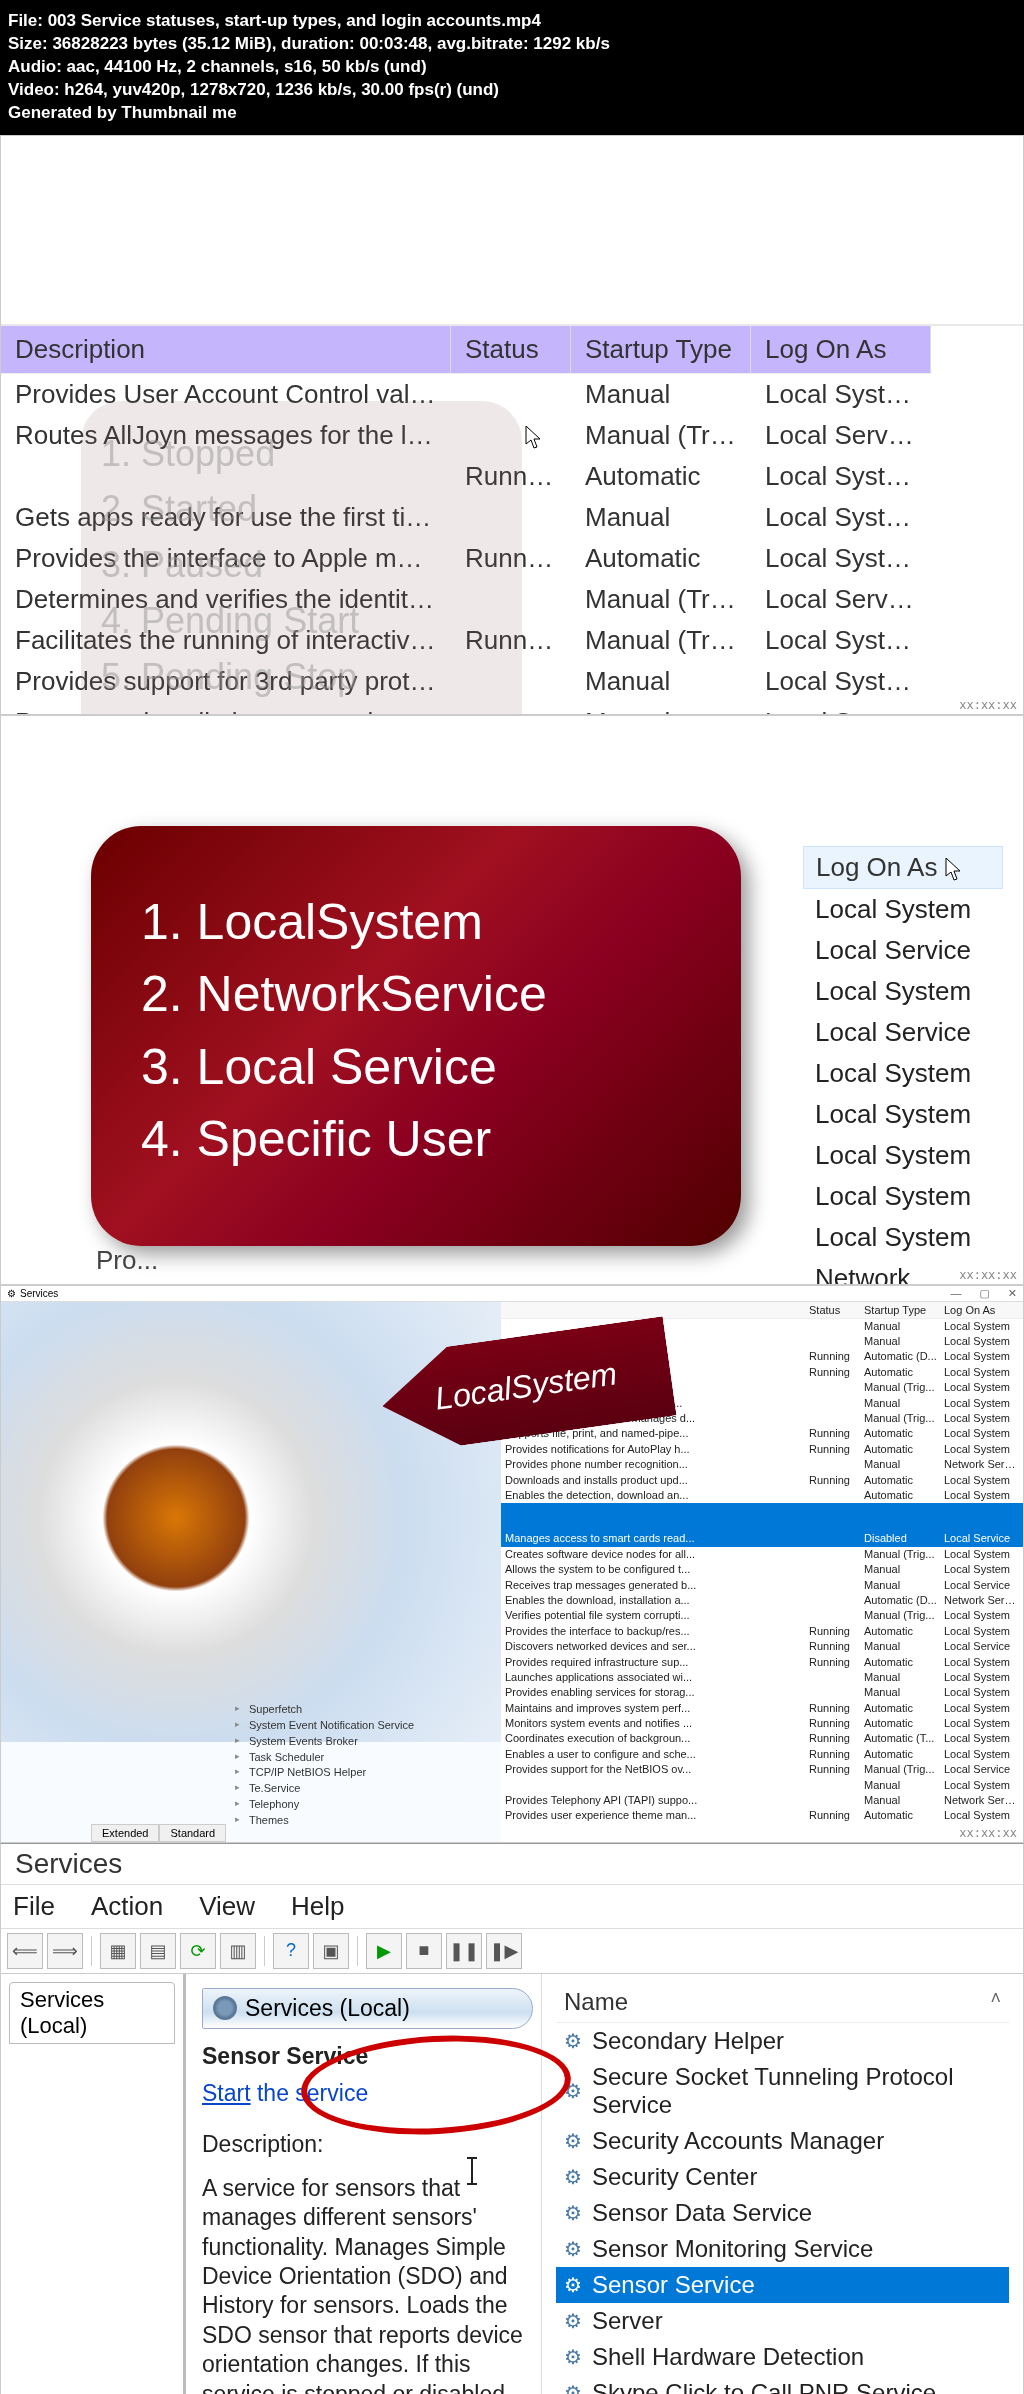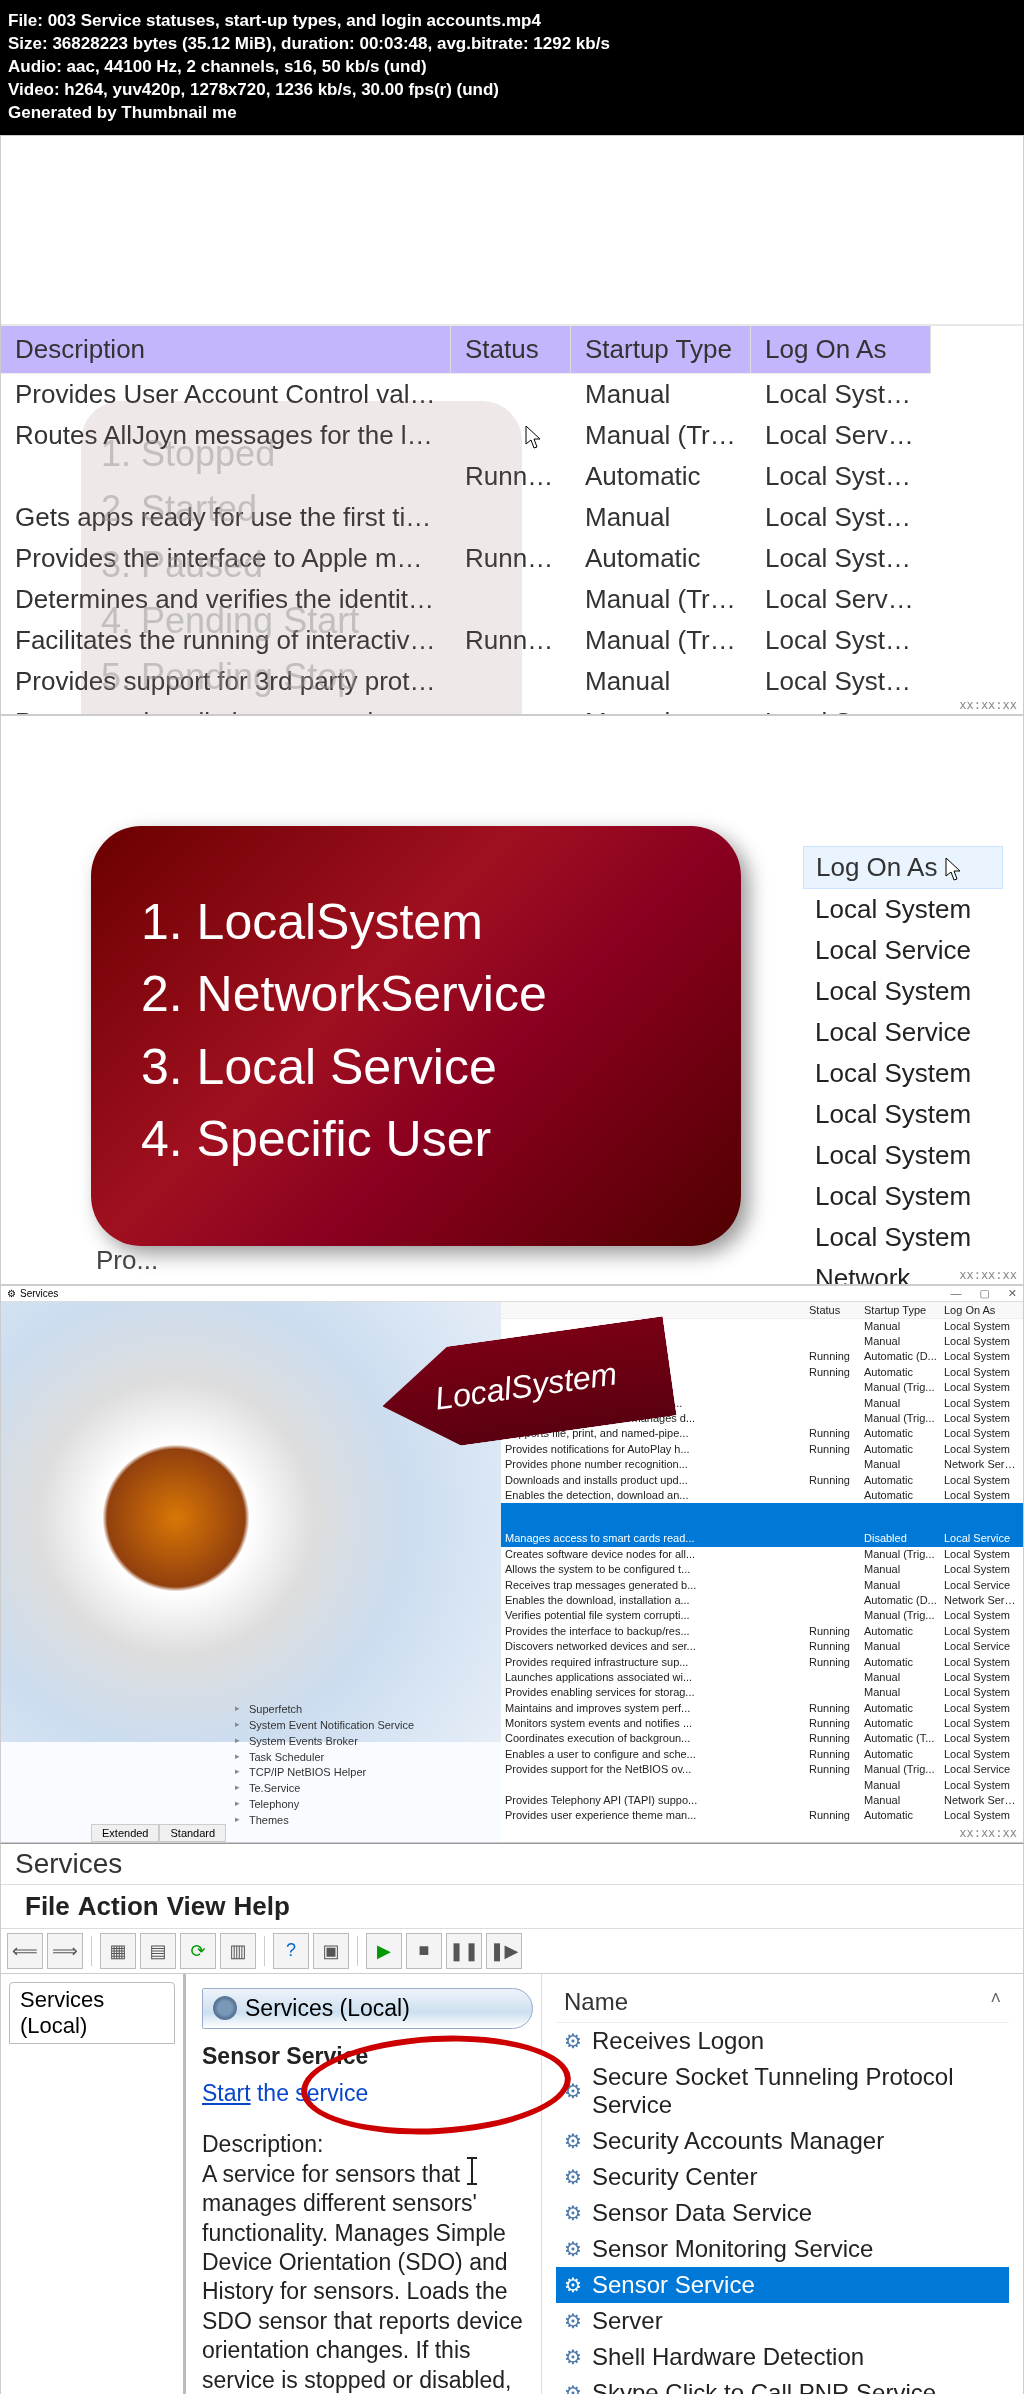--- a/index.html
+++ b/index.html
@@ -52,36 +52,36 @@
 .f3-mini-row { display: grid; grid-template-columns: 1fr 55px 80px 75px; padding: 0 4px; color: #222; white-space: nowrap; overflow: hidden; line-height: 1.4; }
 .f3-mini-row.sel { background: #0078d7; color: #fff; }
 .f3-mini-row.sel .dc { color: #fff; margin-top: 28px; }
 .dc { color: #222; overflow: hidden; text-overflow: ellipsis; }
 .f3-tabs { position: absolute; bottom: 0; left: 90px; font-size: 11px; display: flex; }
 .f3-tab { padding: 2px 10px; border: 1px solid #ccc; background: #f0f0f0; }
 
 
 .frame4 { position: relative; background: #fff; border-top: 1px solid #999; }
 .f4-title { font-size: 28px; padding: 4px 14px; color: #333; border-bottom: 1px solid #ddd; }
-.f4-menu { display: flex; gap: 8px; padding: 6px 24px; font-size: 26px; color: #222; border-bottom: 1px solid #ddd; font-weight: bold; }
+.f4-menu { display: flex; gap: 36px; padding: 6px 12px; font-size: 26px; color: #222; border-bottom: 1px solid #ddd; }
 .f4-toolbar { display: flex; gap: 4px; padding: 4px 6px; border-bottom: 1px solid #ccc; align-items: center; }
 .tb-btn { width: 36px; height: 36px; border: 1px solid #bbb; background: #f4f4f4; display: flex; align-items: center; justify-content: center; font-size: 18px; color: #555; }
 .tb-sep { width: 1px; height: 30px; background: #ccc; margin: 0 4px; }
 .f4-body { display: flex; }
 .f4-sidebar { width: 185px; padding: 8px; border-right: 3px solid #bbb; }
 .f4-sidebar-tab { background: #fff; border: 1px solid #bbb; padding: 4px 10px; font-size: 22px; border-radius: 4px 4px 0 0; display: inline-block; }
 .f4-main { flex: 1; display: flex; }
 .f4-detail { width: 356px; padding: 14px 8px 14px 16px; border-right: 1px solid #ddd; position: relative; }
 .f4-detail-header { display: flex; align-items: center; gap: 8px; background: linear-gradient(180deg, #eef4fb, #cde0f0 60%, #ffffff); padding: 6px 10px; border: 1px solid #9ac; border-radius: 5px 60px 60px 5px; margin-bottom: 14px; }
 .f4-gear { width: 24px; height: 24px; background: radial-gradient(circle, #7a98b8 40%, #5a7898 60%); border-radius: 50%; }
 .f4-detail-title { font-size: 23px; font-weight: bold; color: #222; margin: 8px 0; }
 .f4-start-link { color: #0645cc; font-size: 23px; margin: 10px 0 24px; }
 .f4-start-link .start { text-decoration: underline; }
 .red-circle { position: absolute; left: 115px; top: 62px; width: 270px; height: 98px; border: 6px solid #c00; border-radius: 50%; transform: rotate(-3deg); pointer-events: none; }
-.f4-desc-label { font-size: 23px; color: #222; margin-bottom: 2px; }
+.f4-desc-label { font-size: 23px; color: #222; margin-bottom: 16px; }
 .f4-desc-text { font-size: 23px; color: #222; line-height: 1.28; }
 .text-cursor { position: absolute; left: 285px; top: 183px; width: 2px; height: 28px; background: #222; }
 .text-cursor::before, .text-cursor::after { content: ""; position: absolute; left: -4px; width: 10px; height: 2px; background: #222; }
 .text-cursor::before { top: 0; } .text-cursor::after { bottom: 0; }
 .f4-list { flex: 1; padding: 8px 14px 0; }
 .f4-list-header { font-size: 24px; color: #333; padding: 6px 8px; display: flex; justify-content: space-between; border-bottom: 1px solid #eee; }
 .sort-arrow { color: #666; font-size: 18px; }
 .f4-list-item { display: flex; align-items: center; gap: 8px; padding: 4px 6px; font-size: 24px; color: #222; }
 .f4-list-item.selected { background: #0078d7; color: #fff; }
 .gear-icon { width: 22px; height: 22px; display: inline-flex; align-items: center; justify-content: center; color: #4a7aaa; font-size: 20px; flex-shrink: 0; }
@@ -444,21 +444,21 @@
         <div class="f4-desc-text">A service for sensors that manages different sensors' functionality. Manages Simple Device Orientation (SDO) and History for sensors. Loads the SDO sensor that reports device orientation changes.  If this service is stopped or disabled, the SDO sensor will not be loaded and so auto-rotation will not occur. History collection from Sensors will also be</div>
       </div>
       <div class="f4-list">
         <div class="f4-list-header">
           <span>Name</span>
           <span class="sort-arrow">˄</span>
         </div>
         <div id="f4-items">
             <div class="f4-list-item">
               <span class="gear-icon">⚙</span>
-              <span>Receives Logon</span>
+              <span>Secondary Helper</span>
             </div>
             <div class="f4-list-item">
               <span class="gear-icon">⚙</span>
               <span>Secure Socket Tunneling Protocol Service</span>
             </div>
             <div class="f4-list-item">
               <span class="gear-icon">⚙</span>
               <span>Security Accounts Manager</span>
             </div>
             <div class="f4-list-item">

